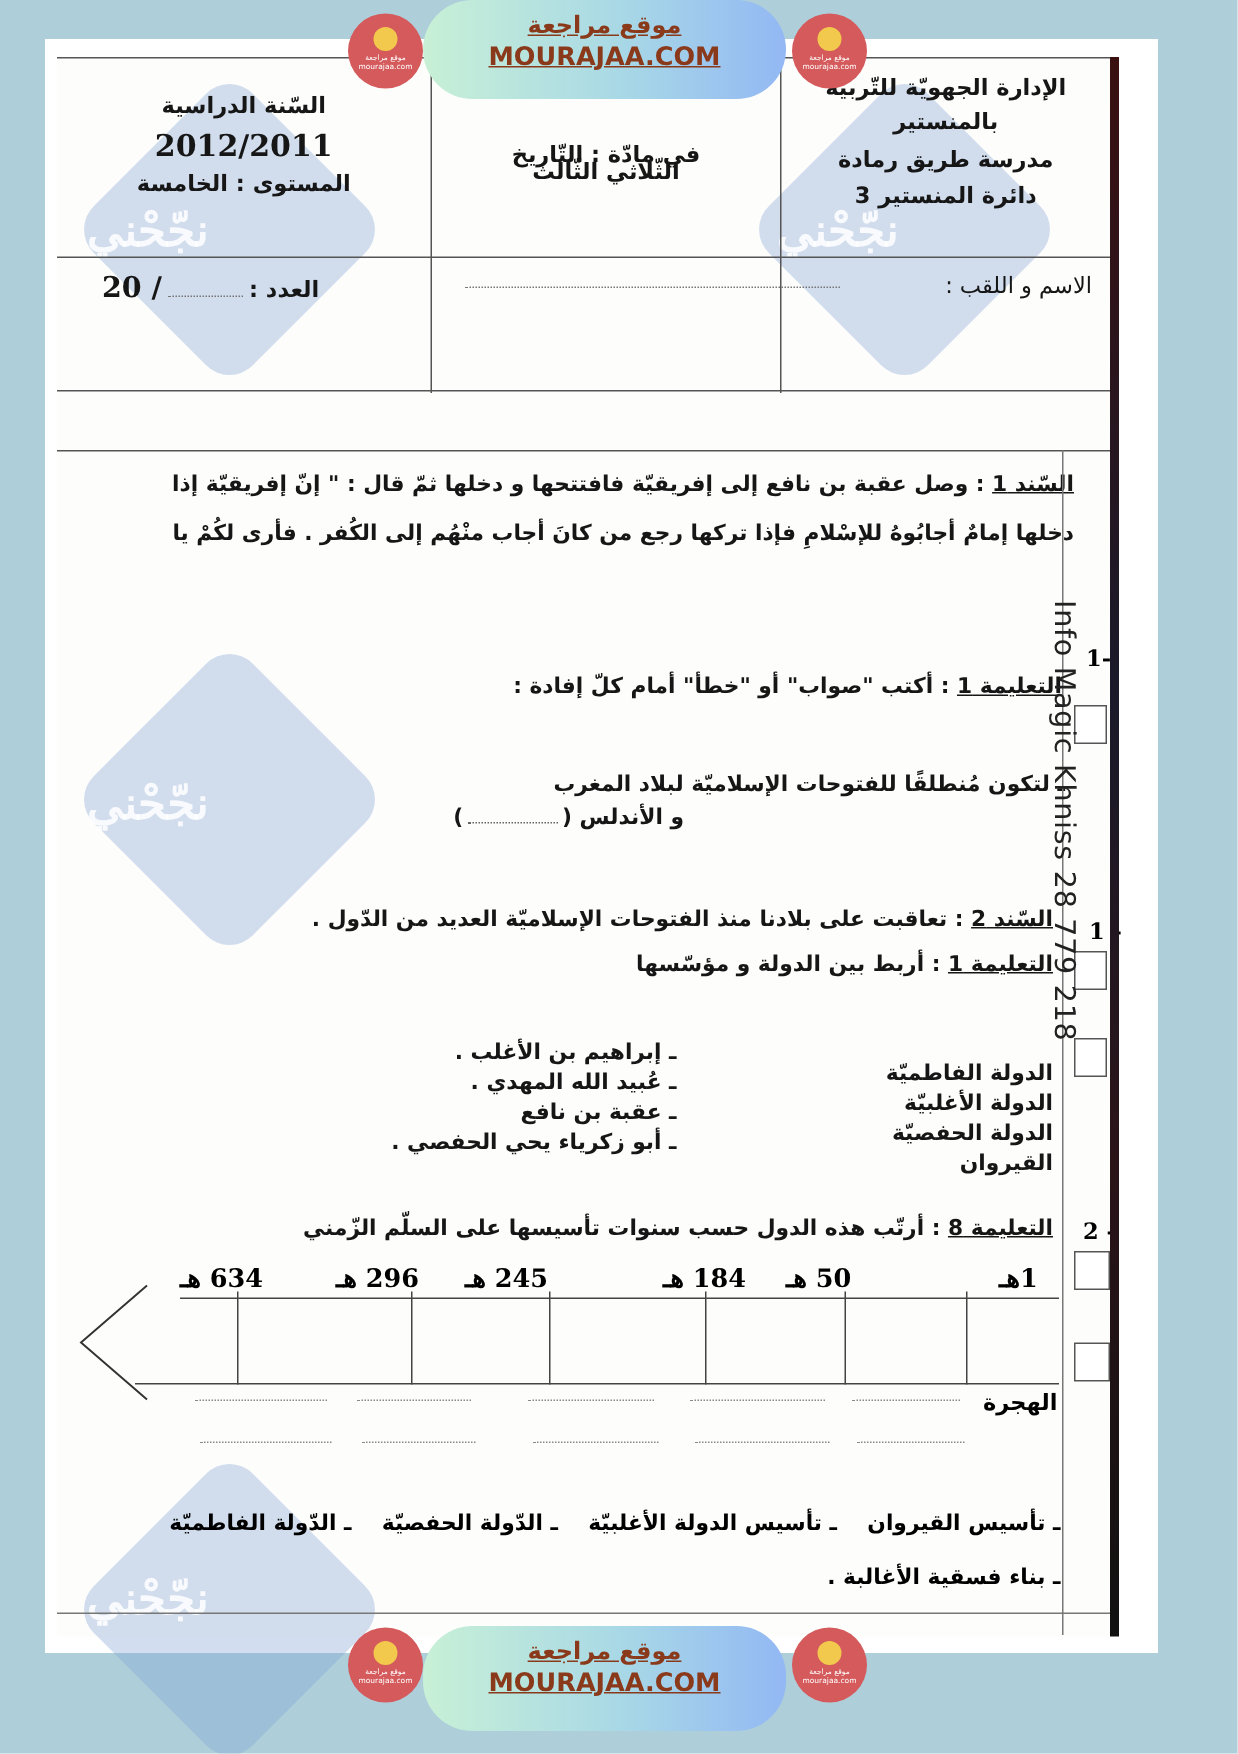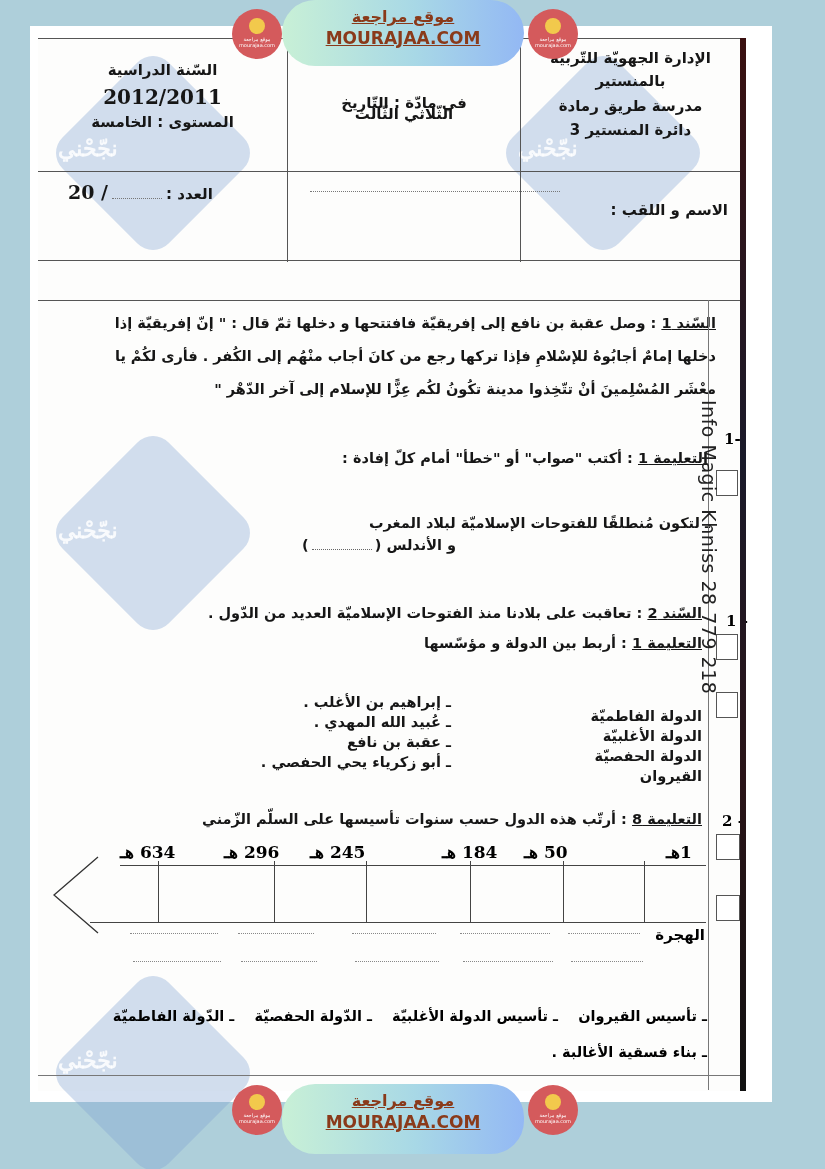--- a/index.html
+++ b/index.html
@@ -66,21 +66,21 @@
     position: absolute; left: 690px; top: 400px; width: 30px; height: 370px;
     writing-mode: vertical-rl; font-family: "DejaVu Sans", sans-serif; font-size: 19px; color: #222;
     direction: ltr; letter-spacing: 0.5px;
   }
   
   .wm {
     position: absolute; width: 150px; height: 150px; transform: rotate(45deg);
     background: rgba(125, 160, 210, 0.35); border-radius: 22px;
   }
   .wm-text {
-    position: absolute; font-size: 22px; font-weight: bold; color: rgba(255,255,255,0.85);
+    position: absolute; font-size: 30px; font-weight: bold; color: rgba(255,255,255,0.85);
     font-family: Liberation Serif, serif; direction: rtl;
   }
   
   .banner {
     position: absolute; left: 282px; width: 242px; height: 66px; border-radius: 33px;
     background: linear-gradient(90deg, #c8f0d6, #a8d8e6 55%, #93b8f4);
     text-align: center; color: #8a3a1a; font-weight: bold;
   }
   .banner .ar { display: block; font-size: 16px; text-decoration: underline; margin-top: 7px; direction: rtl; }
   .banner .en { display: block; font-size: 17px; text-decoration: underline; font-family: "DejaVu Sans", sans-serif; margin-top: 2px; }
@@ -118,35 +118,34 @@
       <div class="hdr-line" style="top:8px">تقييم مكتسبات التلاميذ</div>
       <div class="hdr-line" style="top:55px">في مادّة : التّاريخ</div>
       <div class="hdr-line" style="top:66px">الثّلاثي الثّالث</div>
     </div>
     <div class="hdr-col left">
       <div class="hdr-line" style="top:22px">السّنة الدراسية</div>
       <div class="hdr-line big-year" style="top:46px">2012/2011</div>
       <div class="hdr-line" style="top:74px">المستوى : الخامسة</div>
     </div>
     <div class="hdr-row-sep"></div>
-    <div style="position:absolute; right:12px; top:142px; font-weight:bold; font-size:15px;margin-top:20px;">الاسم و اللقب :</div>
+    <div style="position:absolute; right:12px; top:142px; font-weight:normal; font-size:15px;">الاسم و اللقب :</div>
     <div class="name-dots" style="left:272px; width:250px;"></div>
     <div class="score">
       <span>العدد :</span><span class="dots"></span><span class="num">/ 20</span>
     </div>
   </div>
 
   <div class="band"></div>
   <div class="body-frame"></div>
 
   <div class="txt" style="top:270px;">
     <span class="u">السّند 1</span> <span>: وصل عقبة بن نافع إلى إفريقيّة فافتتحها و دخلها ثمّ قال : " إنّ إفريقيّة إذا</span>
   </div>
   <div class="txt" style="top:303px;">دخلها إمامٌ أجابُوهُ للإسْلامِ فإذا تركها رجع من كانَ أجاب منْهُم إلى الكُفر . فأرى لكُمْ يا</div>
-  <div class="txt" style="top:336px;">معْشَر المُسْلِمينَ أنْ تتّخِذوا مدينة تكُونُ لكُم عِزًّا للإسلام إلى آخر الدّهْر "</div>
 
   <div class="txt" style="top:405px; right:38px;">
     <span class="u">التعليمة 1</span> <span>: أكتب "صواب" أو "خطأ" أمام كلّ إفادة :</span>
   </div>
   <div class="txt" style="top:470px; right:36px;">ـ لتكون مُنطلقًا للفتوحات الإسلاميّة لبلاد المغرب</div>
   <div class="txt" style="top:492px; right:290px;">
     <span>و الأندلس (</span><span class="blank"></span><span>)</span>
   </div>
 
   <div class="txt" style="top:560px; right:44px;">

